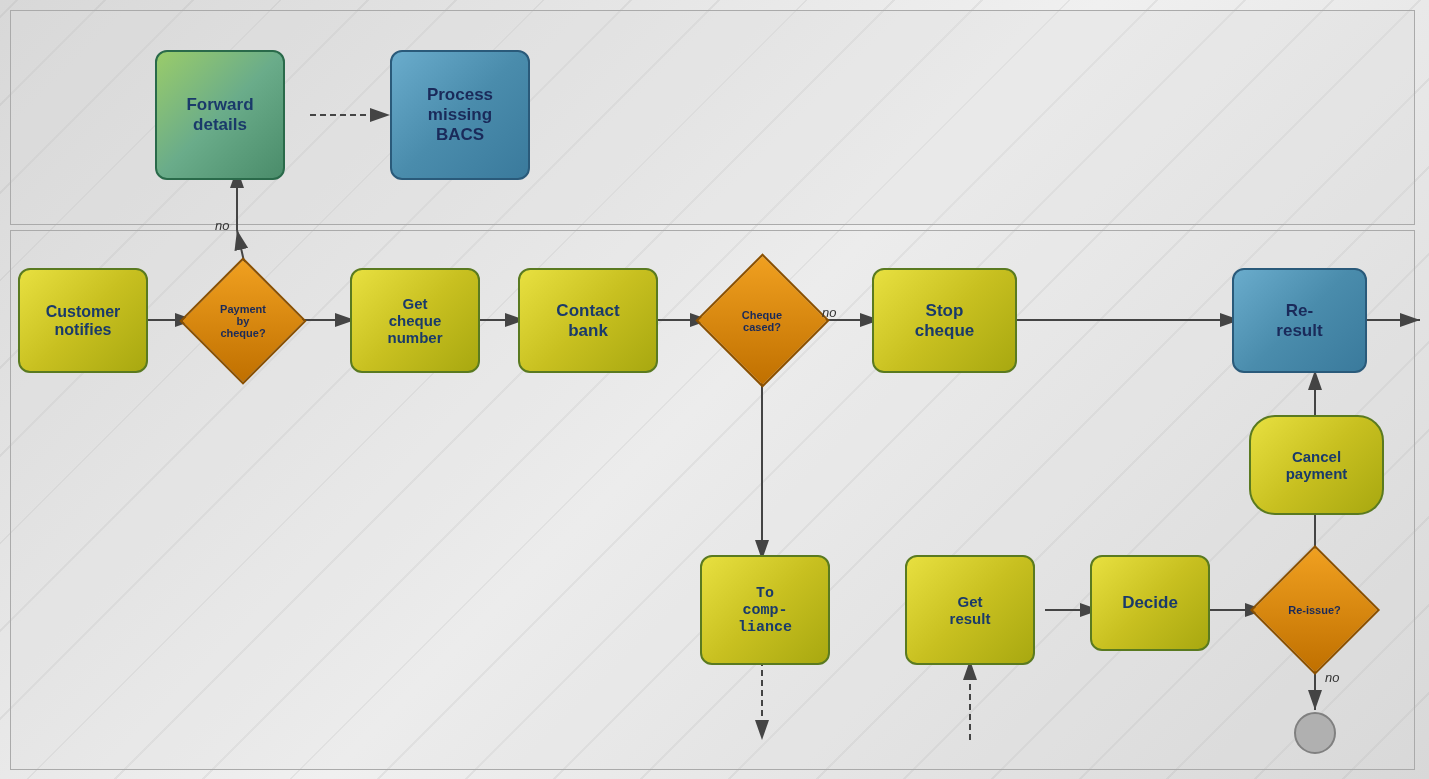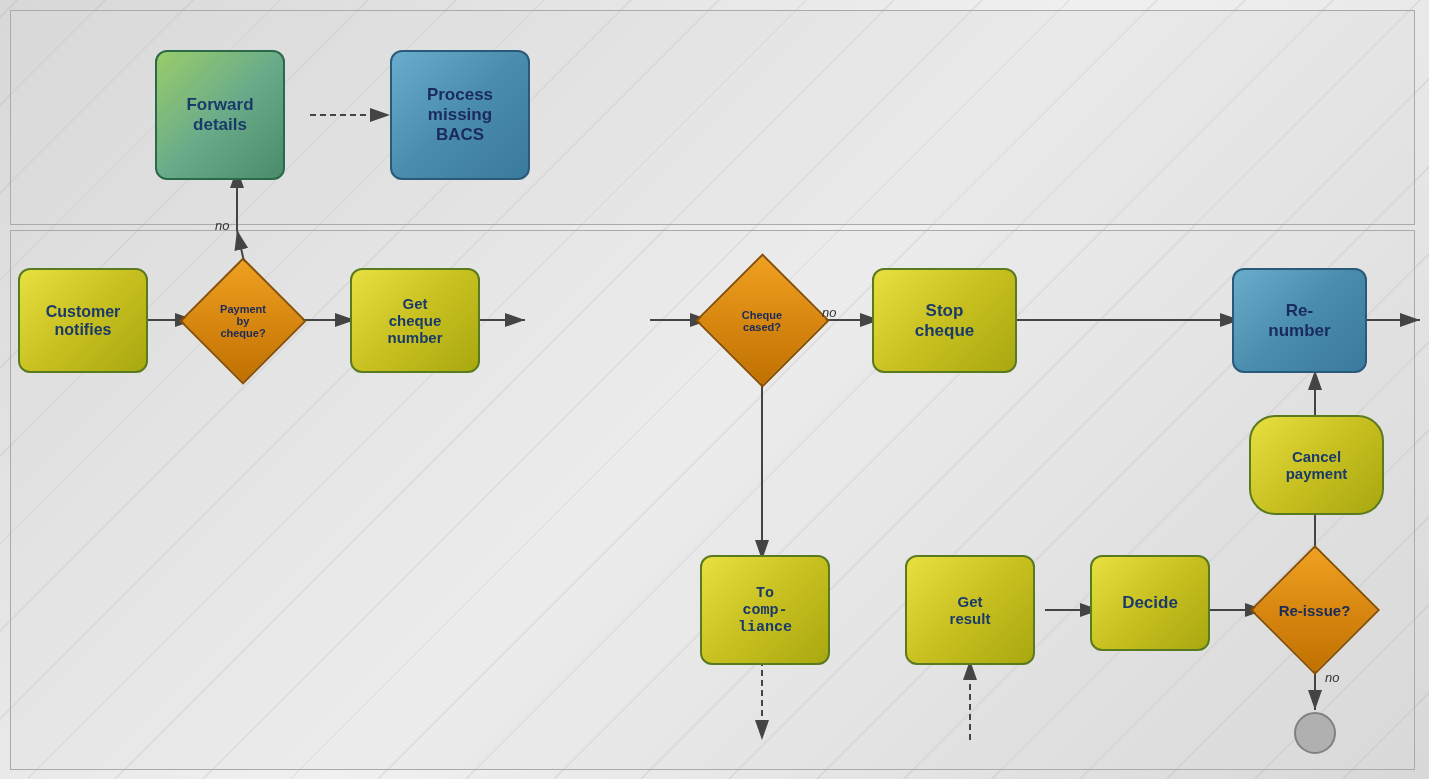--- a/index.html
+++ b/index.html
@@ -228,58 +228,62 @@
     <div class="diamond" style="width:90px; height:90px;"></div>
     <span class="diamond-text" style="font-size:11px;">Payment<br>by<br>cheque?</span>
   </div>
 
   <div class="node rounded-rect" style="left: 350px; top: 268px; width: 130px; height: 105px;">
     <span style="white-space:pre-line; font-size:15px; font-weight:bold; color:#1a3a6a;">Get
 cheque
 number</span>
   </div>
 
+  <div class="node rounded-rect" style="left: 518px; top: 268px; width: 140px; height: 105px;">
+    <span style="white-space:pre-line; font-size:17px; font-weight:bold; color:#1a3a6a;">Contact
+bank</span>
+  </div>
 
   <div class="diamond-wrapper" style="left: 698px; top: 268px; width: 128px; height: 105px;">
     <div class="diamond" style="width:95px; height:95px;"></div>
     <span class="diamond-text" style="font-size:11px;">Cheque<br>cased?</span>
   </div>
 
   <div class="arrow-label" style="left: 822px; top: 305px;">
     <span>no</span>
   </div>
 
   <div class="node rounded-rect" style="left: 872px; top: 268px; width: 145px; height: 105px;">
     <span style="white-space:pre-line; font-size:17px; font-weight:bold; color:#1a3a6a;">Stop
 cheque</span>
   </div>
 
   <div class="node rounded-rect-blue" style="left: 1232px; top: 268px; width: 135px; height: 105px;">
     <span style="white-space:pre-line; font-size:17px; font-weight:bold;">Re-
-number</span>
+result</span>
   </div>
 
   <div class="node rounded-rect" style="left: 700px; top: 555px; width: 130px; height: 110px;">
     <span style="white-space:pre-line; font-size:15px; font-weight:bold; color:#1a3a6a;font-family:Liberation Mono, monospace;">To
 comp-
 liance</span>
   </div>
 
   <div class="node rounded-rect" style="left: 905px; top: 555px; width: 130px; height: 110px;">
     <span style="white-space:pre-line; font-size:15px; font-weight:bold; color:#1a3a6a;">Get
 result</span>
   </div>
 
   <div class="node rounded-rect" style="left: 1090px; top: 555px; width: 120px; height: 96px;">
     <span style="font-size:17px; font-weight:bold; color:#1a3a6a;">Decide</span>
   </div>
 
   <div class="diamond-wrapper" style="left: 1252px; top: 555px; width: 125px; height: 110px;">
     <div class="diamond" style="width:92px; height:92px;"></div>
-    <span class="diamond-text" style="font-size:15px;text-align:right;">Re-issue?</span>
+    <span class="diamond-text" style="font-size:11px;text-align:right;">Re-issue?</span>
   </div>
 
   <div class="node rounded-rect" style="left: 1249px; top: 415px; width: 135px; height: 100px; border-radius: 26px;">
     <span style="white-space:pre-line; font-size:15px; font-weight:bold; color:#1a3a6a;">Cancel
 payment</span>
   </div>
 
   <div class="arrow-label" style="left: 1325px; top: 670px;">
     <span>no</span>
   </div>

